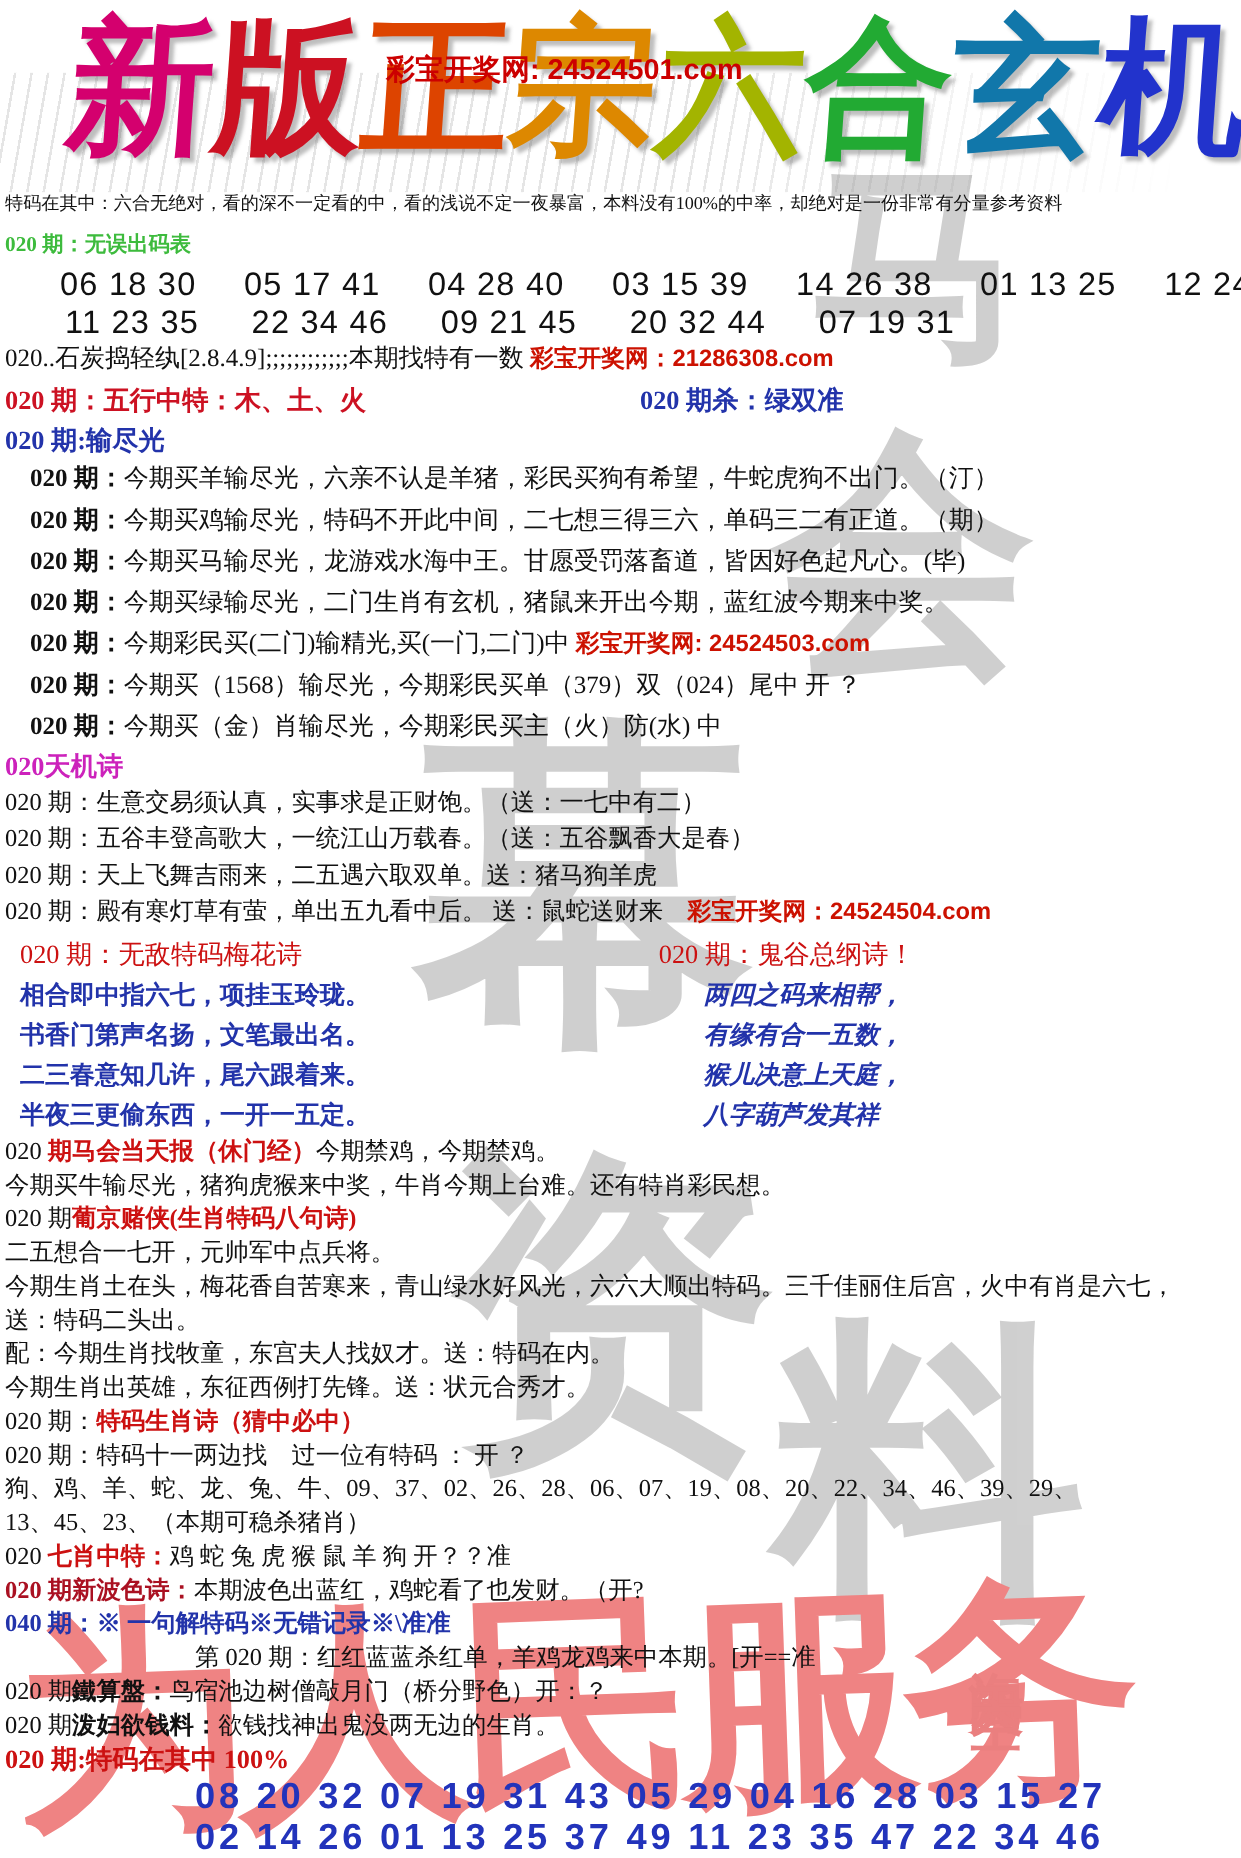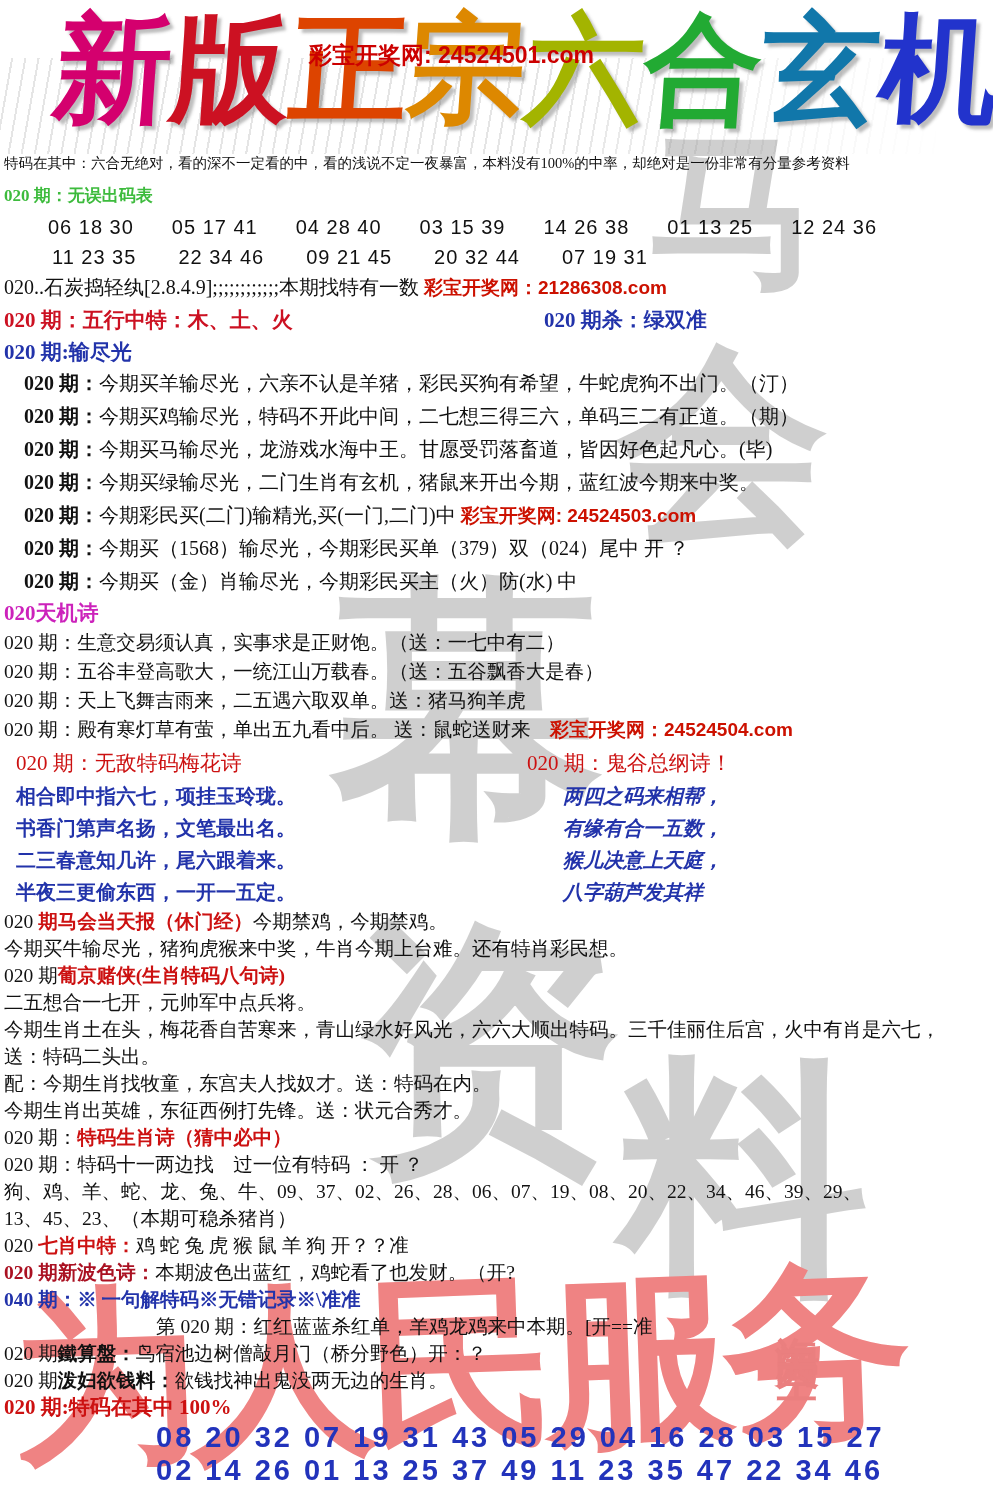--- a/index.html
+++ b/index.html
@@ -37,32 +37,32 @@
   .tc:nth-child(9){color:#6622cc;}
   .site1 { position:absolute; left:305px; top:40px; z-index:3; color:#cc0000; font-weight:bold;
            font-size:23px; font-family:"Liberation Sans",sans-serif; }
 
   
   .note { font-size:14.5px; line-height:22px; white-space:nowrap; }
   .hdr-green   { font-size:17px; font-weight:bold; color:#3dbb3d; line-height:32px; margin-top:6px; }
   .hdr-blue    { font-size:21px; font-weight:bold; color:#2233aa; line-height:30px; }
   .hdr-magenta { font-size:21px; font-weight:bold; color:#cc22bb; line-height:30px; }
   .numrow  { display:flex; gap:38px; padding-left:44px; font-family:"Liberation Sans",sans-serif;
-             font-size:20px; line-height:30px; letter-spacing:1px; white-space:nowrap; }
+             font-size:26px; line-height:30px; letter-spacing:1px; white-space:nowrap; }
   .numrow2 { gap:42px; padding-left:48px; }
   .ln  { font-size:20px; line-height:33px; white-space:nowrap; }
   .ln2 { font-size:19.5px; line-height:27px; white-space:nowrap; }
   .ind { padding-left:20px; }
   .b { font-weight:bold; }
   .red  { color:#cc1111; }
   .dred { color:#aa1122; }
   .wm-red { color:#cc1100; font-weight:bold; font-family:"Liberation Sans",sans-serif; font-size:19px; }
   .wuxing-line { display:flex; font-size:21px; line-height:34px; font-weight:bold; white-space:nowrap; }
   .wuxing-left { width:508px; color:#cc1122; }
-  .wuxing-right { color:#2233aa;margin-left:32px; }
+  .wuxing-right { color:#2233aa; }
 
   
   .poems { display:flex; margin-top:2px; }
   .pcol { width:455px; }
   .pcol .phdr { font-size:21px; font-weight:normal; color:#cc1111; line-height:34px; }
   .pcol .pline { font-size:20px; font-weight:bold; color:#2233aa; line-height:32px; white-space:nowrap; }
   .pcol-left { padding-left:12px; }
   .pcol-right { padding-left:56px; }
   .pcol-right .pline { padding-left:36px;font-style:italic; }
 

